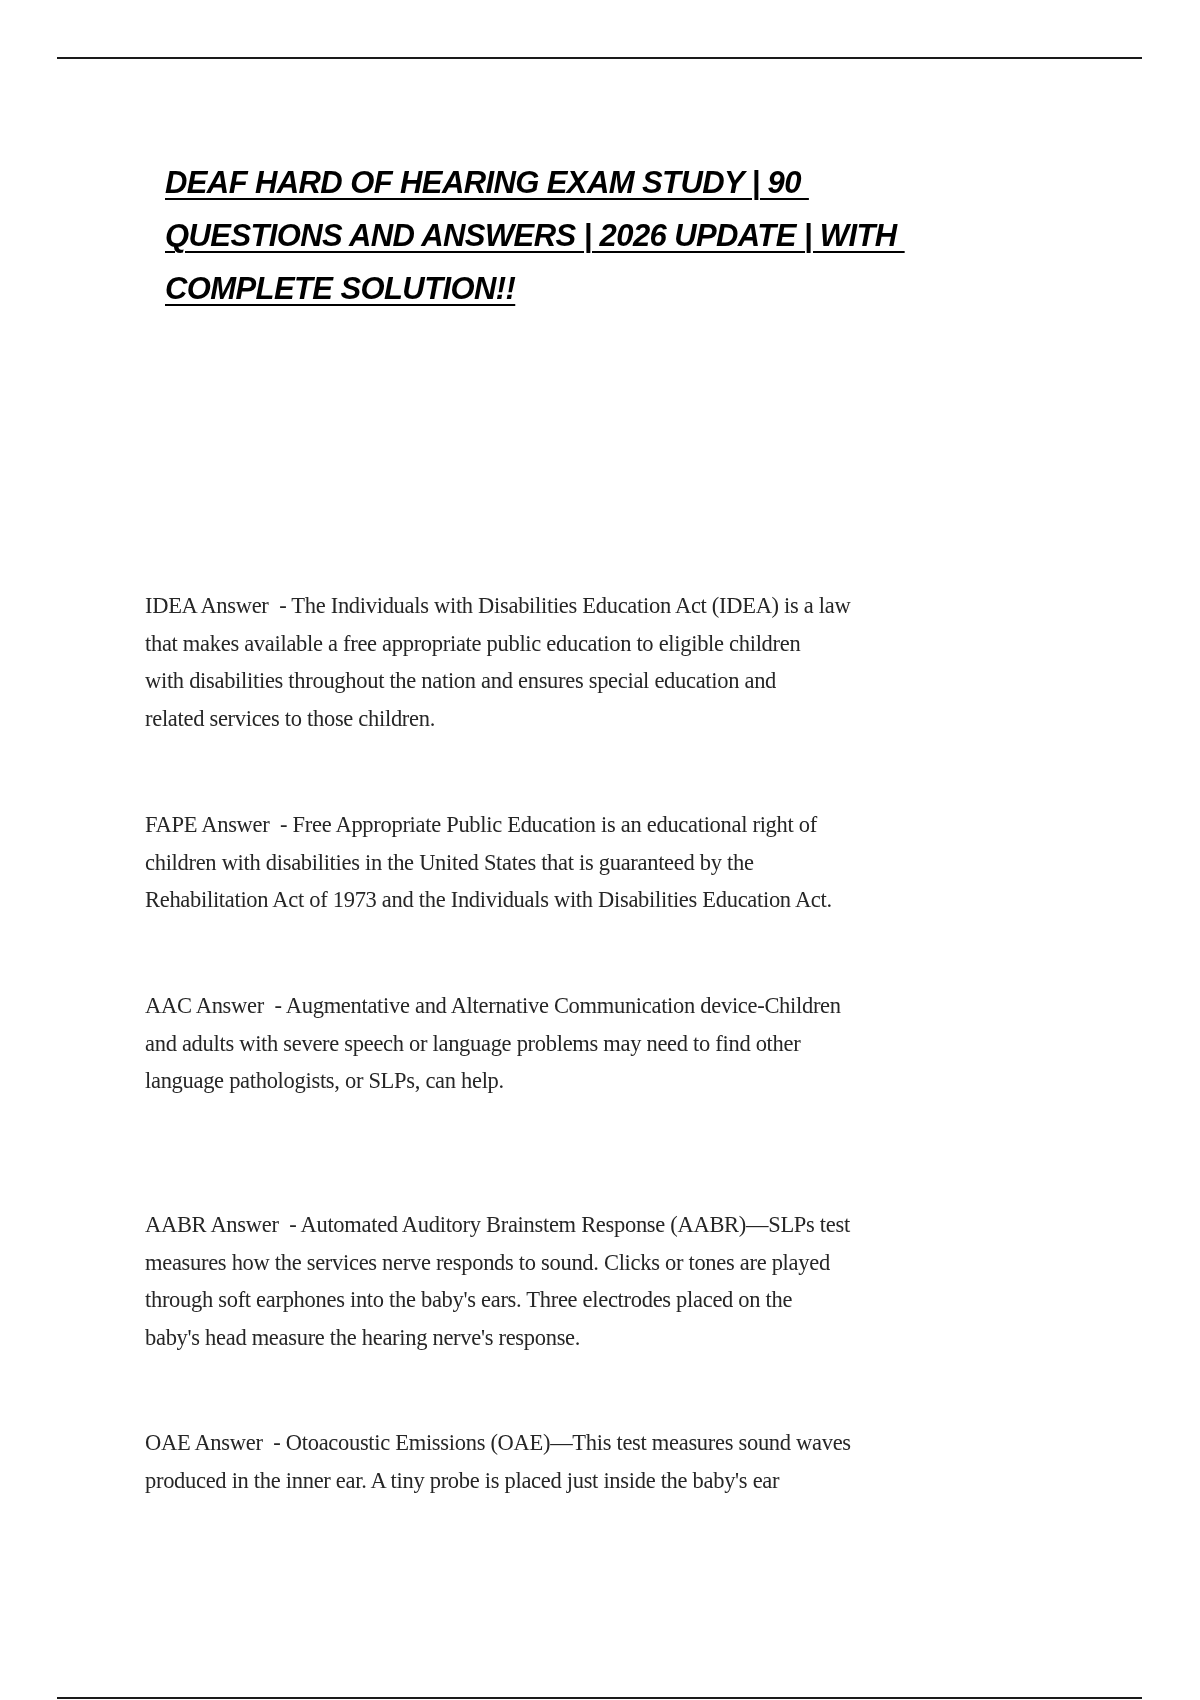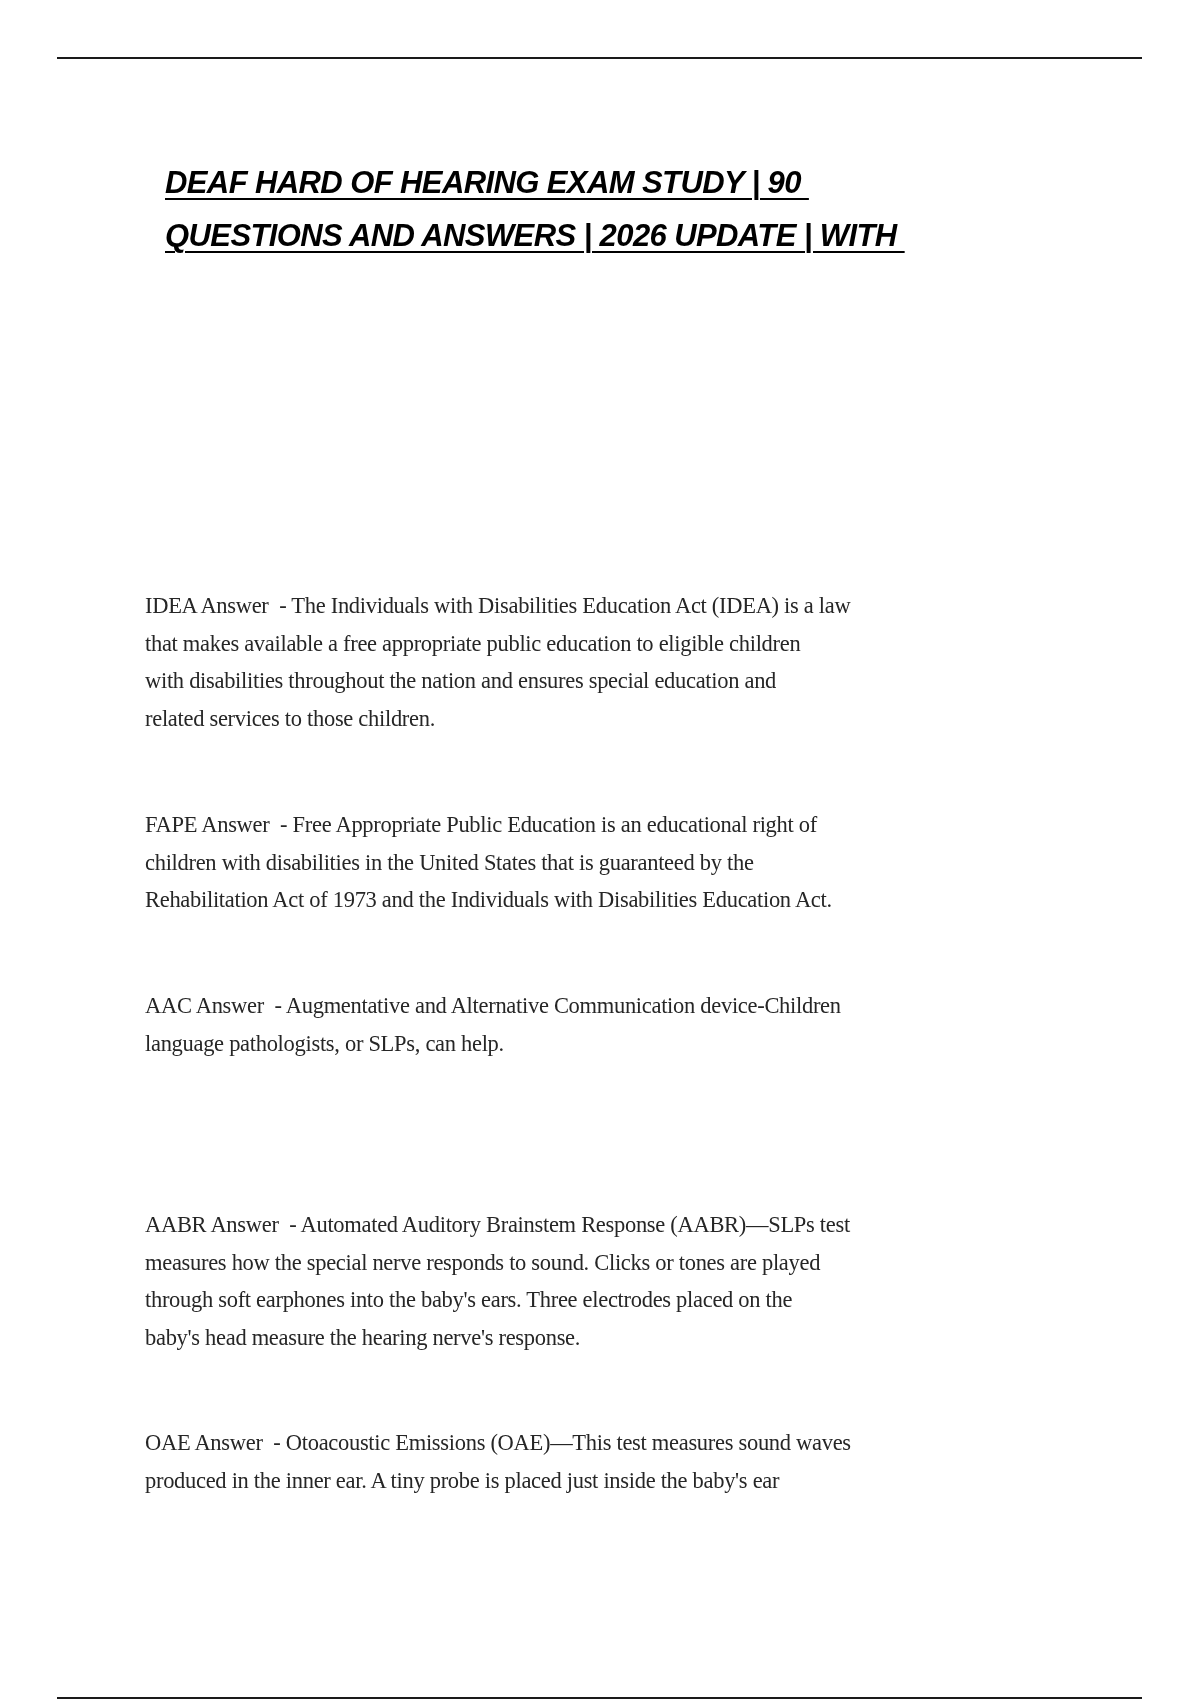--- a/index.html
+++ b/index.html
@@ -29,43 +29,45 @@
   #qa-4 { top: 1424px; }
 </style>
 </head>
 <body>
 
 <div class="rule top"></div>
 
 <h1 class="title">
   <span class="tline"><span>DEAF HARD OF HEARING EXAM STUDY | 90 </span></span>
   <span class="tline"><span>QUESTIONS AND ANSWERS | 2026 UPDATE | WITH </span></span>
+  <span class="tline"><span>COMPLETE SOLUTION!!</span></span>
 </h1>
 
 <p class="qa" id="qa-0">
   <span class="line">IDEA Answer  - The Individuals with Disabilities Education Act (IDEA) is a law</span>
   <span class="line">that makes available a free appropriate public education to eligible children</span>
   <span class="line">with disabilities throughout the nation and ensures special education and</span>
   <span class="line">related services to those children.</span>
 </p>
 
 <p class="qa" id="qa-1">
   <span class="line">FAPE Answer  - Free Appropriate Public Education is an educational right of</span>
   <span class="line">children with disabilities in the United States that is guaranteed by the</span>
   <span class="line">Rehabilitation Act of 1973 and the Individuals with Disabilities Education Act.</span>
 </p>
 
 <p class="qa" id="qa-2">
   <span class="line">AAC Answer  - Augmentative and Alternative Communication device-Children</span>
+  <span class="line">and adults with severe speech or language problems may need to find other</span>
   <span class="line">language pathologists, or SLPs, can help.</span>
 </p>
 
 <p class="qa" id="qa-3">
   <span class="line">AABR Answer  - Automated Auditory Brainstem Response (AABR)—SLPs test</span>
-  <span class="line">measures how the special nerve responds to sound. Clicks or tones are played</span>
+  <span class="line">measures how the services nerve responds to sound. Clicks or tones are played</span>
   <span class="line">through soft earphones into the baby's ears. Three electrodes placed on the</span>
   <span class="line">baby's head measure the hearing nerve's response.</span>
 </p>
 
 <p class="qa" id="qa-4">
   <span class="line">OAE Answer  - Otoacoustic Emissions (OAE)—This test measures sound waves</span>
   <span class="line">produced in the inner ear. A tiny probe is placed just inside the baby's ear</span>
 </p>
 
 <div class="rule bottom"></div>

